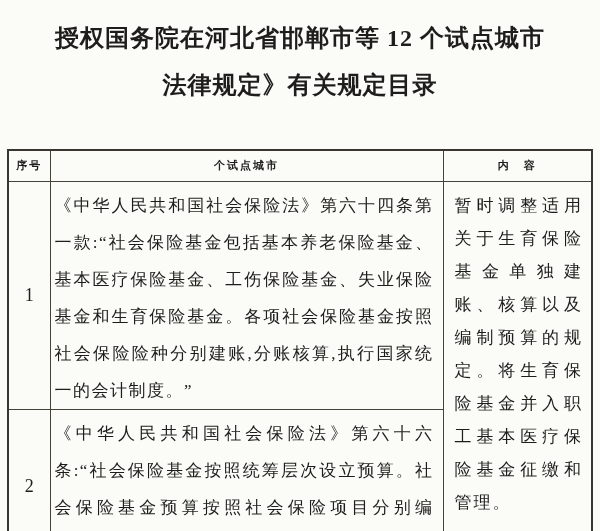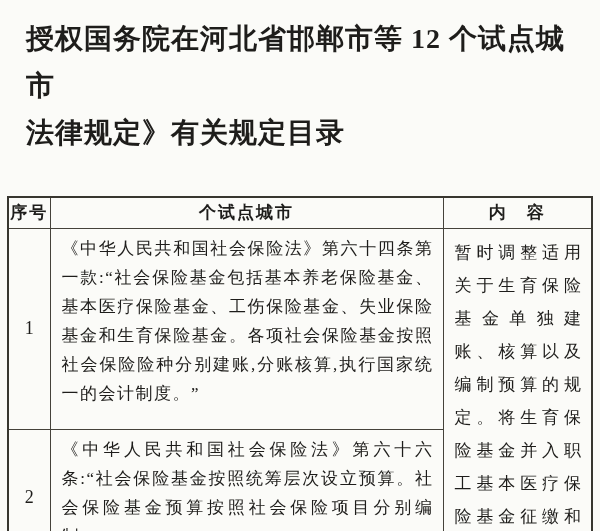--- a/index.html
+++ b/index.html
@@ -13,61 +13,61 @@
     overflow: hidden;
   }
   .page {
     position: relative;
     width: 600px;
     height: 531px;
     box-sizing: border-box;
   }
   .doc-title {
     margin: 15px 26px 0;
-    text-align: left;
+    text-align: center;
     font-weight: bold;
-    font-size: 28px;
+    font-size: 24px;
     line-height: 47px;
     letter-spacing: 1px;
   }
   .doc-title .t-line { display: block; }
   table.reg-table {
     border-collapse: collapse;
     table-layout: fixed;
     width: 584px;
     margin: 40px auto 0;
     border: 2px solid #38362f;
   }
   .reg-table th, .reg-table td {
     border: 1px solid #45423a;
     box-sizing: border-box;
     overflow: hidden;
   }
   .reg-table th {
     font-family: "Liberation Sans", "DejaVu Sans", sans-serif;
     font-weight: bold;
-    font-size: 17px;
+    font-size: 11px;
     letter-spacing: 2px;
     height: 31px;
     text-align: center;
     padding: 0;
   }
   col.c-index { width: 42px; }
   col.c-law   { width: 393px; }
   col.c-body  { width: 149px; }
   td.num-cell {
     text-align: center;
     vertical-align: middle;
     font-size: 18px;
   }
   td.law-cell {
     vertical-align: top;
-    padding: 5px 9px 0 11px;
+    padding: 5px 9px 0 4px;
     font-size: 17px;
-    line-height: 29px;
+    line-height: 37px;
     letter-spacing: 1.5px;
     text-align: justify;
     text-justify: inter-ideograph;
   }
   tr.row-1 { height: 179px; }
   tr.row-2 { height: 106px; }
   td.content-cell {
     vertical-align: top;
     padding: 7px 8px 0 11px;
     font-size: 17px;

